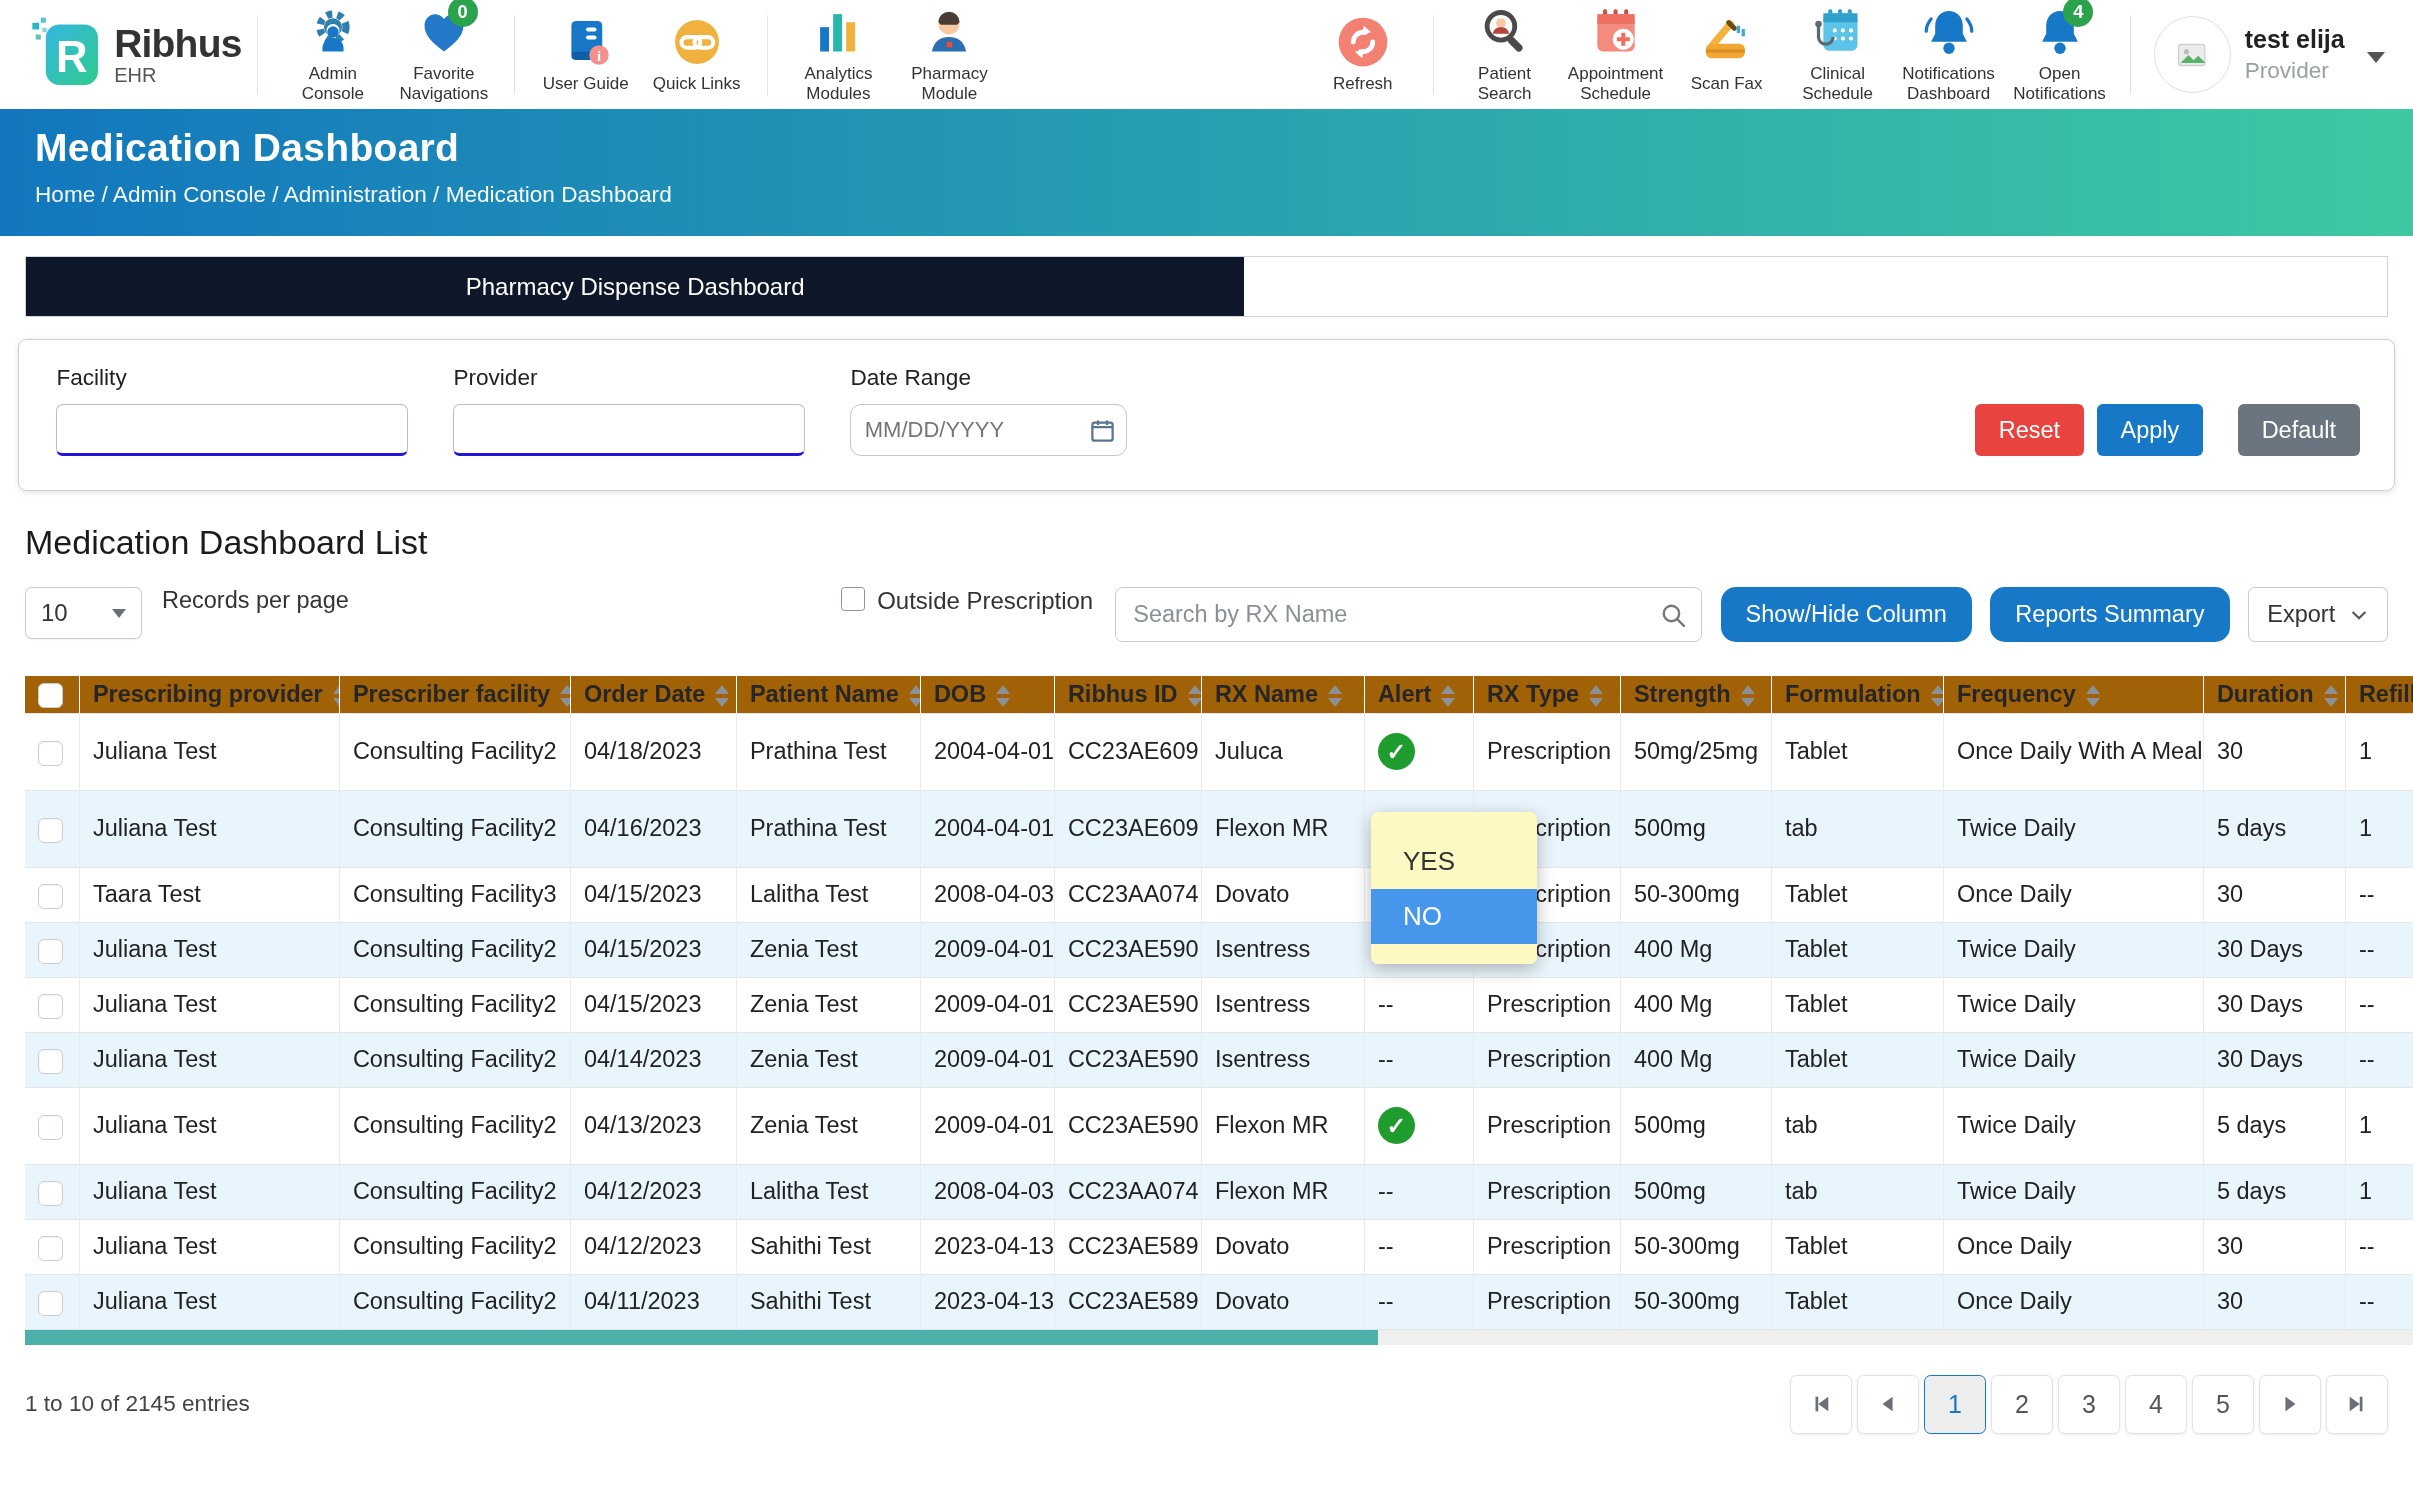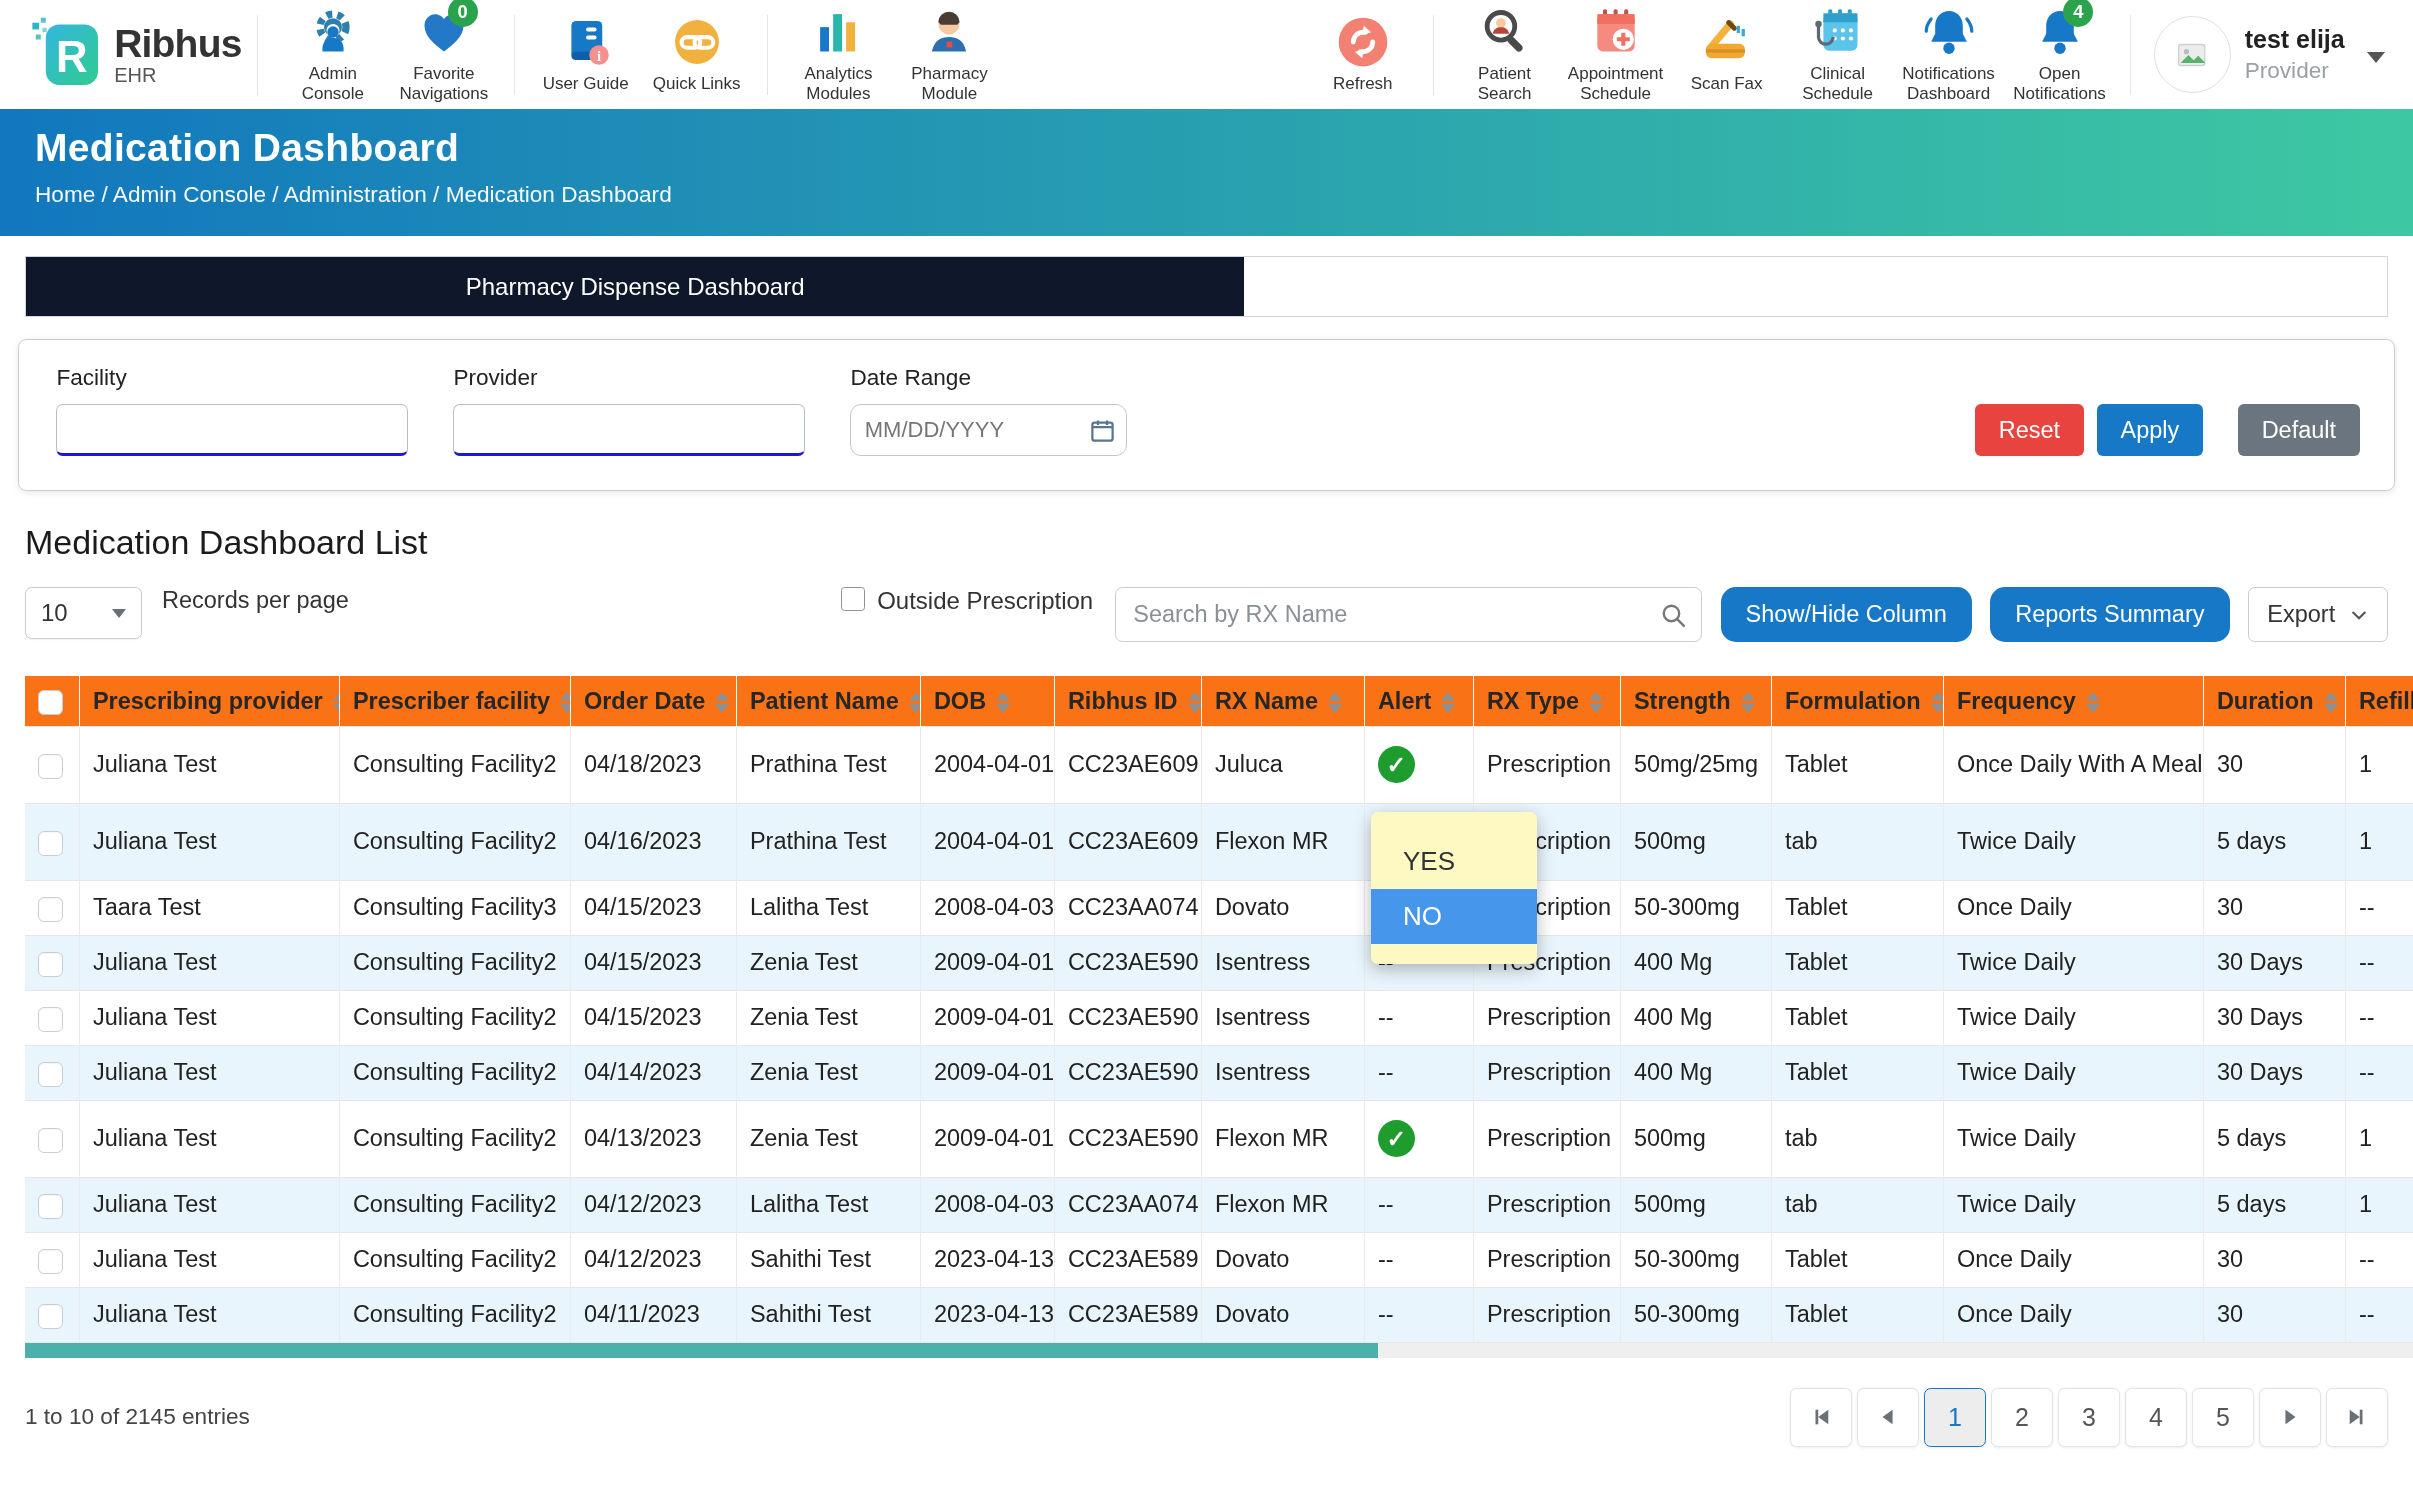--- a/index.html
+++ b/index.html
@@ -75,21 +75,21 @@
   .btn-tb { height:55px; border:none; border-radius:15px; background:#1778c8; color:#fff; font-size:23.5px;
     padding:0 25px; margin-left:18.4px; cursor:pointer; font-family:inherit; }
   .btn-export { height:55px; border:0.8px solid #c6ccd2; border-radius:6.7px; background:#fff; color:#333;
     font-size:23.5px; padding:0 18.4px; margin-left:18.4px; cursor:pointer; display:flex; align-items:center; gap:13.4px; font-family:inherit; }
 
   
   .table-wrap { margin:34px 25px 0 25px; width:2388px; overflow:hidden; position:relative; }
   table { border-collapse:collapse; width:2454px; table-layout:fixed; }
   th, td { font-size:23.5px; text-align:left; padding:0 13.4px; border-right:0.8px solid rgba(0,0,0,.08);
     overflow:hidden; white-space:nowrap; }
-  thead th { background:#f97316; color:#262626; font-weight:700; height:50px; border-right:0.8px solid rgba(255,255,255,.55); }
+  thead th { background:#a16207; color:#262626; font-weight:700; height:37px; border-right:0.8px solid rgba(255,255,255,.55); }
   tbody td { height:55px; border-top:0.8px solid #e3e7ea; color:#222; }
   tbody tr.tall td { height:77px; }
   tbody tr:nth-child(even) td { background:#e9f5fc; }
   tbody tr:last-child td { border-bottom:0.8px solid #e3e7ea; }
   .cb { display:inline-block; width:25px; height:25px; border:1.7px solid #c9ced3; border-radius:5.9px;
     background:#fff; box-shadow:inset 0 0.8px 1.7px rgba(0,0,0,.06); vertical-align:middle; cursor:pointer; }
   th .cb { background:#fff; }
   .sort { display:inline-flex; flex-direction:column; gap:3.4px; margin-left:10px; vertical-align:middle; cursor:pointer; }
   .sort i { display:block; width:0; height:0; border-left:7.5px solid transparent; border-right:7.5px solid transparent; }
   .sort .up { border-bottom:9.2px solid #8b9196; }

